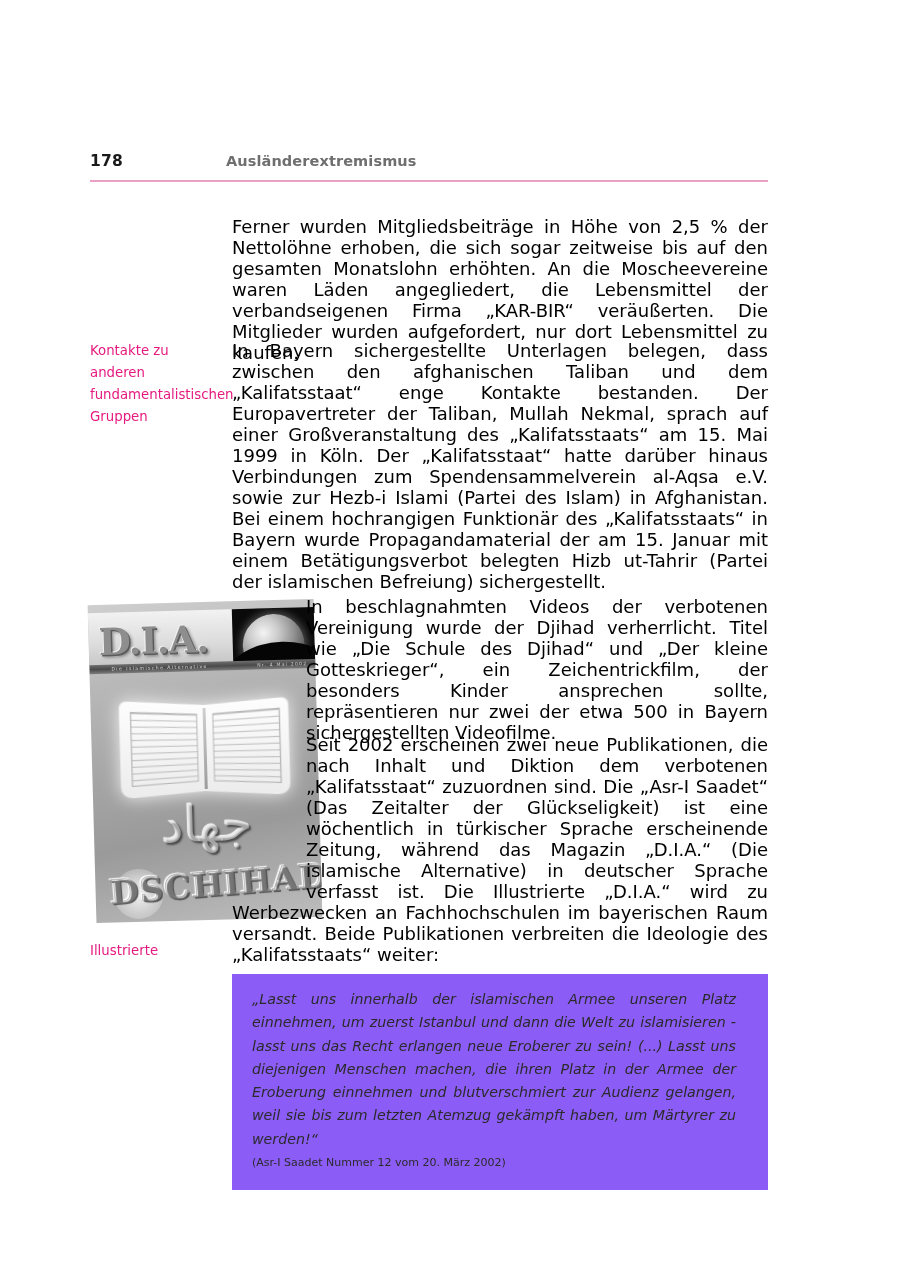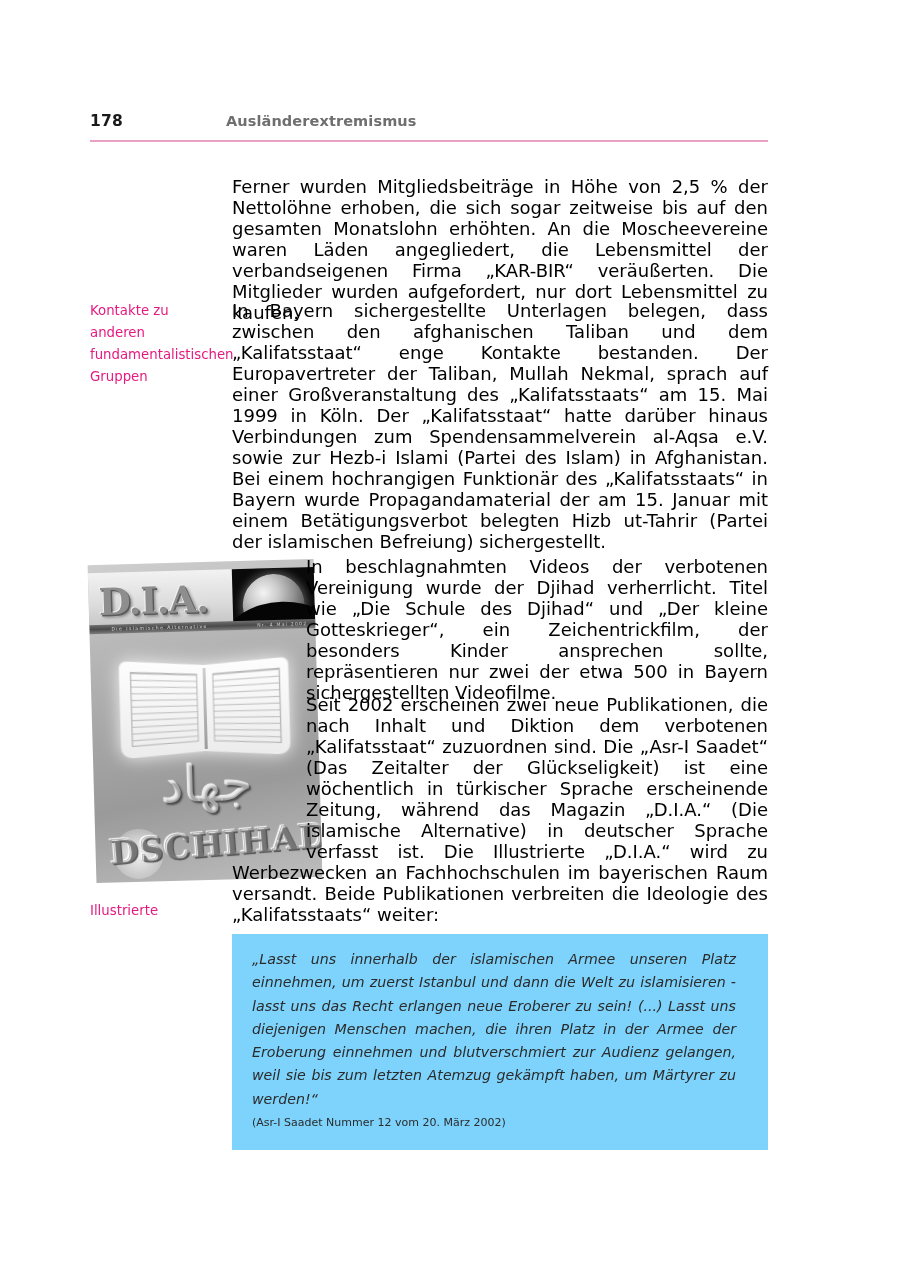--- a/index.html
+++ b/index.html
@@ -10,20 +10,21 @@
   body {
     font-family: "DejaVu Sans", sans-serif;
     color: #231f20;
   }
   .page {
     position: relative;
     width: 900px;
     height: 1180px;
     background: #ffffff;
     overflow: hidden;
+    margin-top: 40px;
   }
 
   
   .header {
     position: absolute;
     left: 90px;
     top: 112px;
     width: 678px;
     height: 34px;
   }
@@ -283,21 +284,21 @@
       -1.5px -1.5px 1px rgba(252,252,252,0.95);
     -webkit-text-stroke: 0.6px rgba(120,120,120,0.55);
   }
 
   
   .quotebox {
     position: absolute;
     left: 232px;
     top: 934px;
     width: 536px;
-    background: #7dd3fc;
+    background: #8b5cf6;
     padding: 14px 32px 16px 20px;
     box-sizing: border-box;
   }
   .quotebox .qtext {
     font-size: 14.2px;
     line-height: 23.3px;
     font-style: italic;
     text-align: justify;
     color: #2b2b2b;
     margin: 0;

